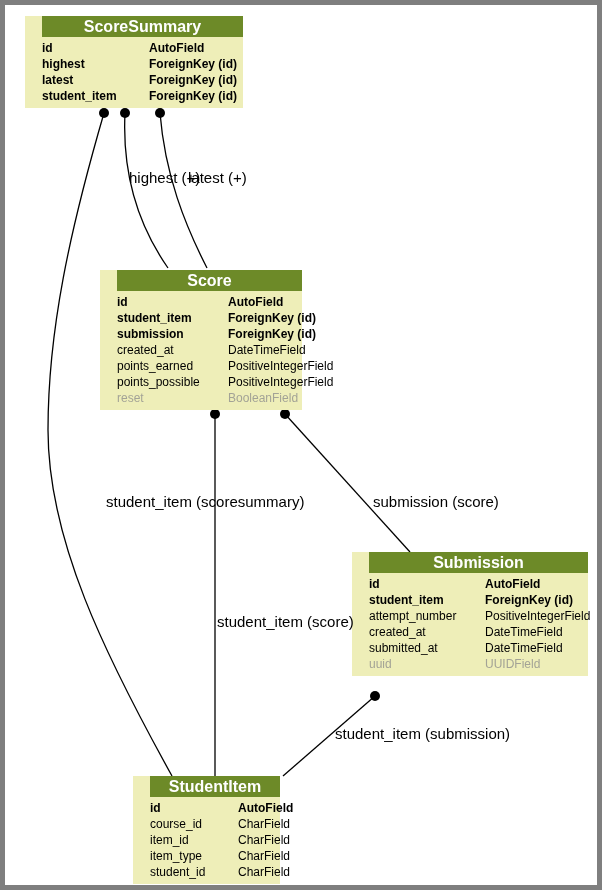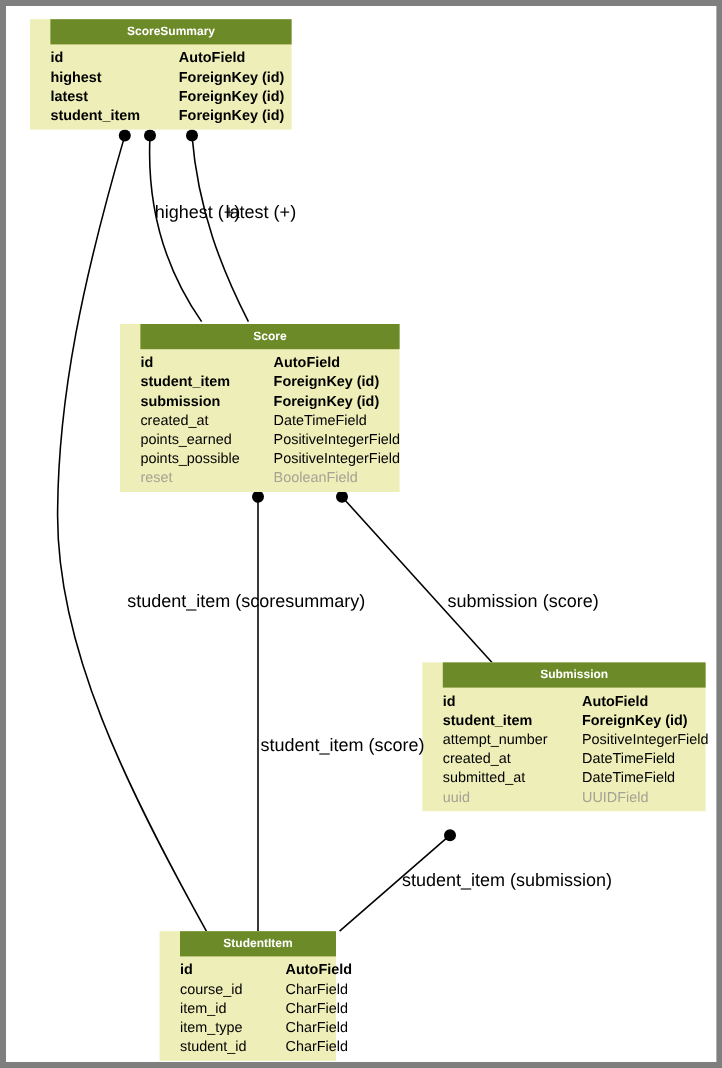--- a/index.html
+++ b/index.html
@@ -27,21 +27,21 @@
     position: absolute;
     background: #eeeeb8;
     z-index: 2;
     font-size: 12px;
     color: #000000;
   }
   .entity-header {
     background: #6d8a28;
     color: #ffffff;
     font-weight: bold;
-    font-size: 10px;
+    font-size: 16px;
     text-align: center;
     height: 21px;
     line-height: 21px;
     margin-left: 17px;
   }
   .entity-body { padding: 3px 0 4px 0; }
   .frow {
     display: flex;
     line-height: 16px;
     padding-left: 17px;
@@ -104,21 +104,21 @@
         <span class="fname">latest</span>
         <span class="ftype">ForeignKey (id)</span>
       </div>
       <div class="frow bold">
         <span class="fname">student_item</span>
         <span class="ftype">ForeignKey (id)</span>
       </div>
     </div>
   </div>
 
-  <div class="entity e-score" style="left:100px; top:270px; width:233px;">
+  <div class="entity e-score" style="left:100px; top:270px; width:202px;">
     <div class="entity-header">Score</div>
     <div class="entity-body">
       <div class="frow bold">
         <span class="fname">id</span>
         <span class="ftype">AutoField</span>
       </div>
       <div class="frow bold">
         <span class="fname">student_item</span>
         <span class="ftype">ForeignKey (id)</span>
       </div>

